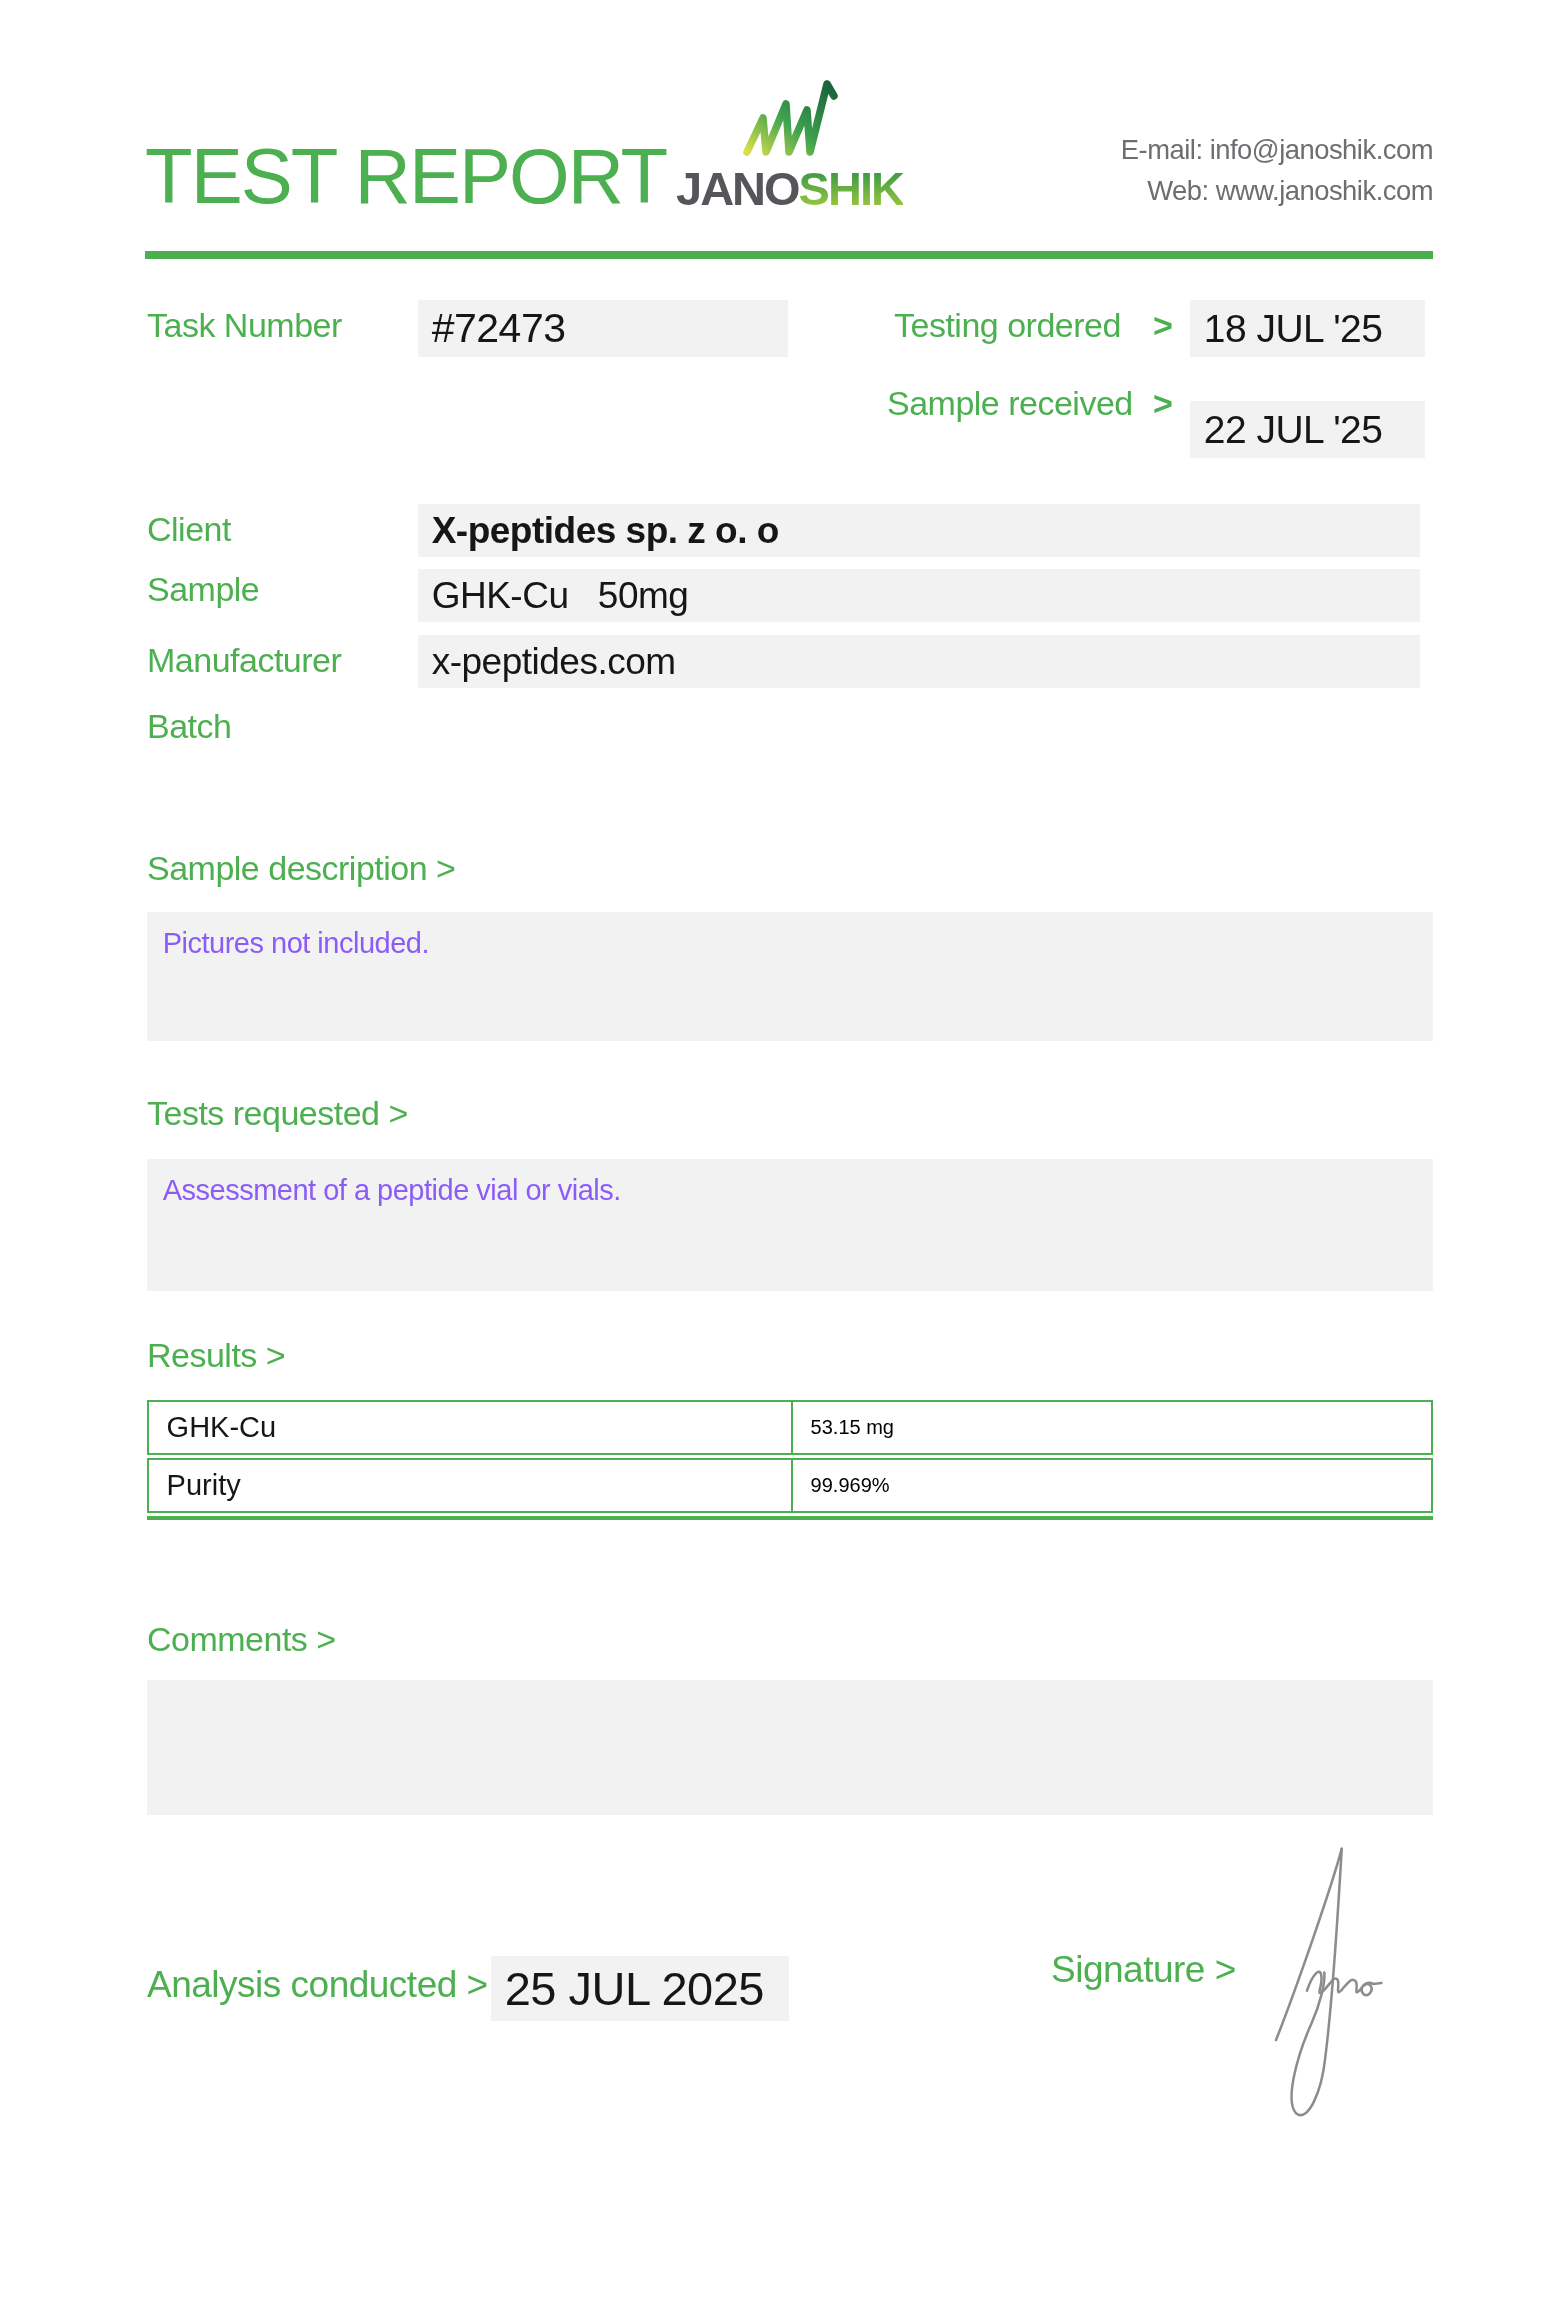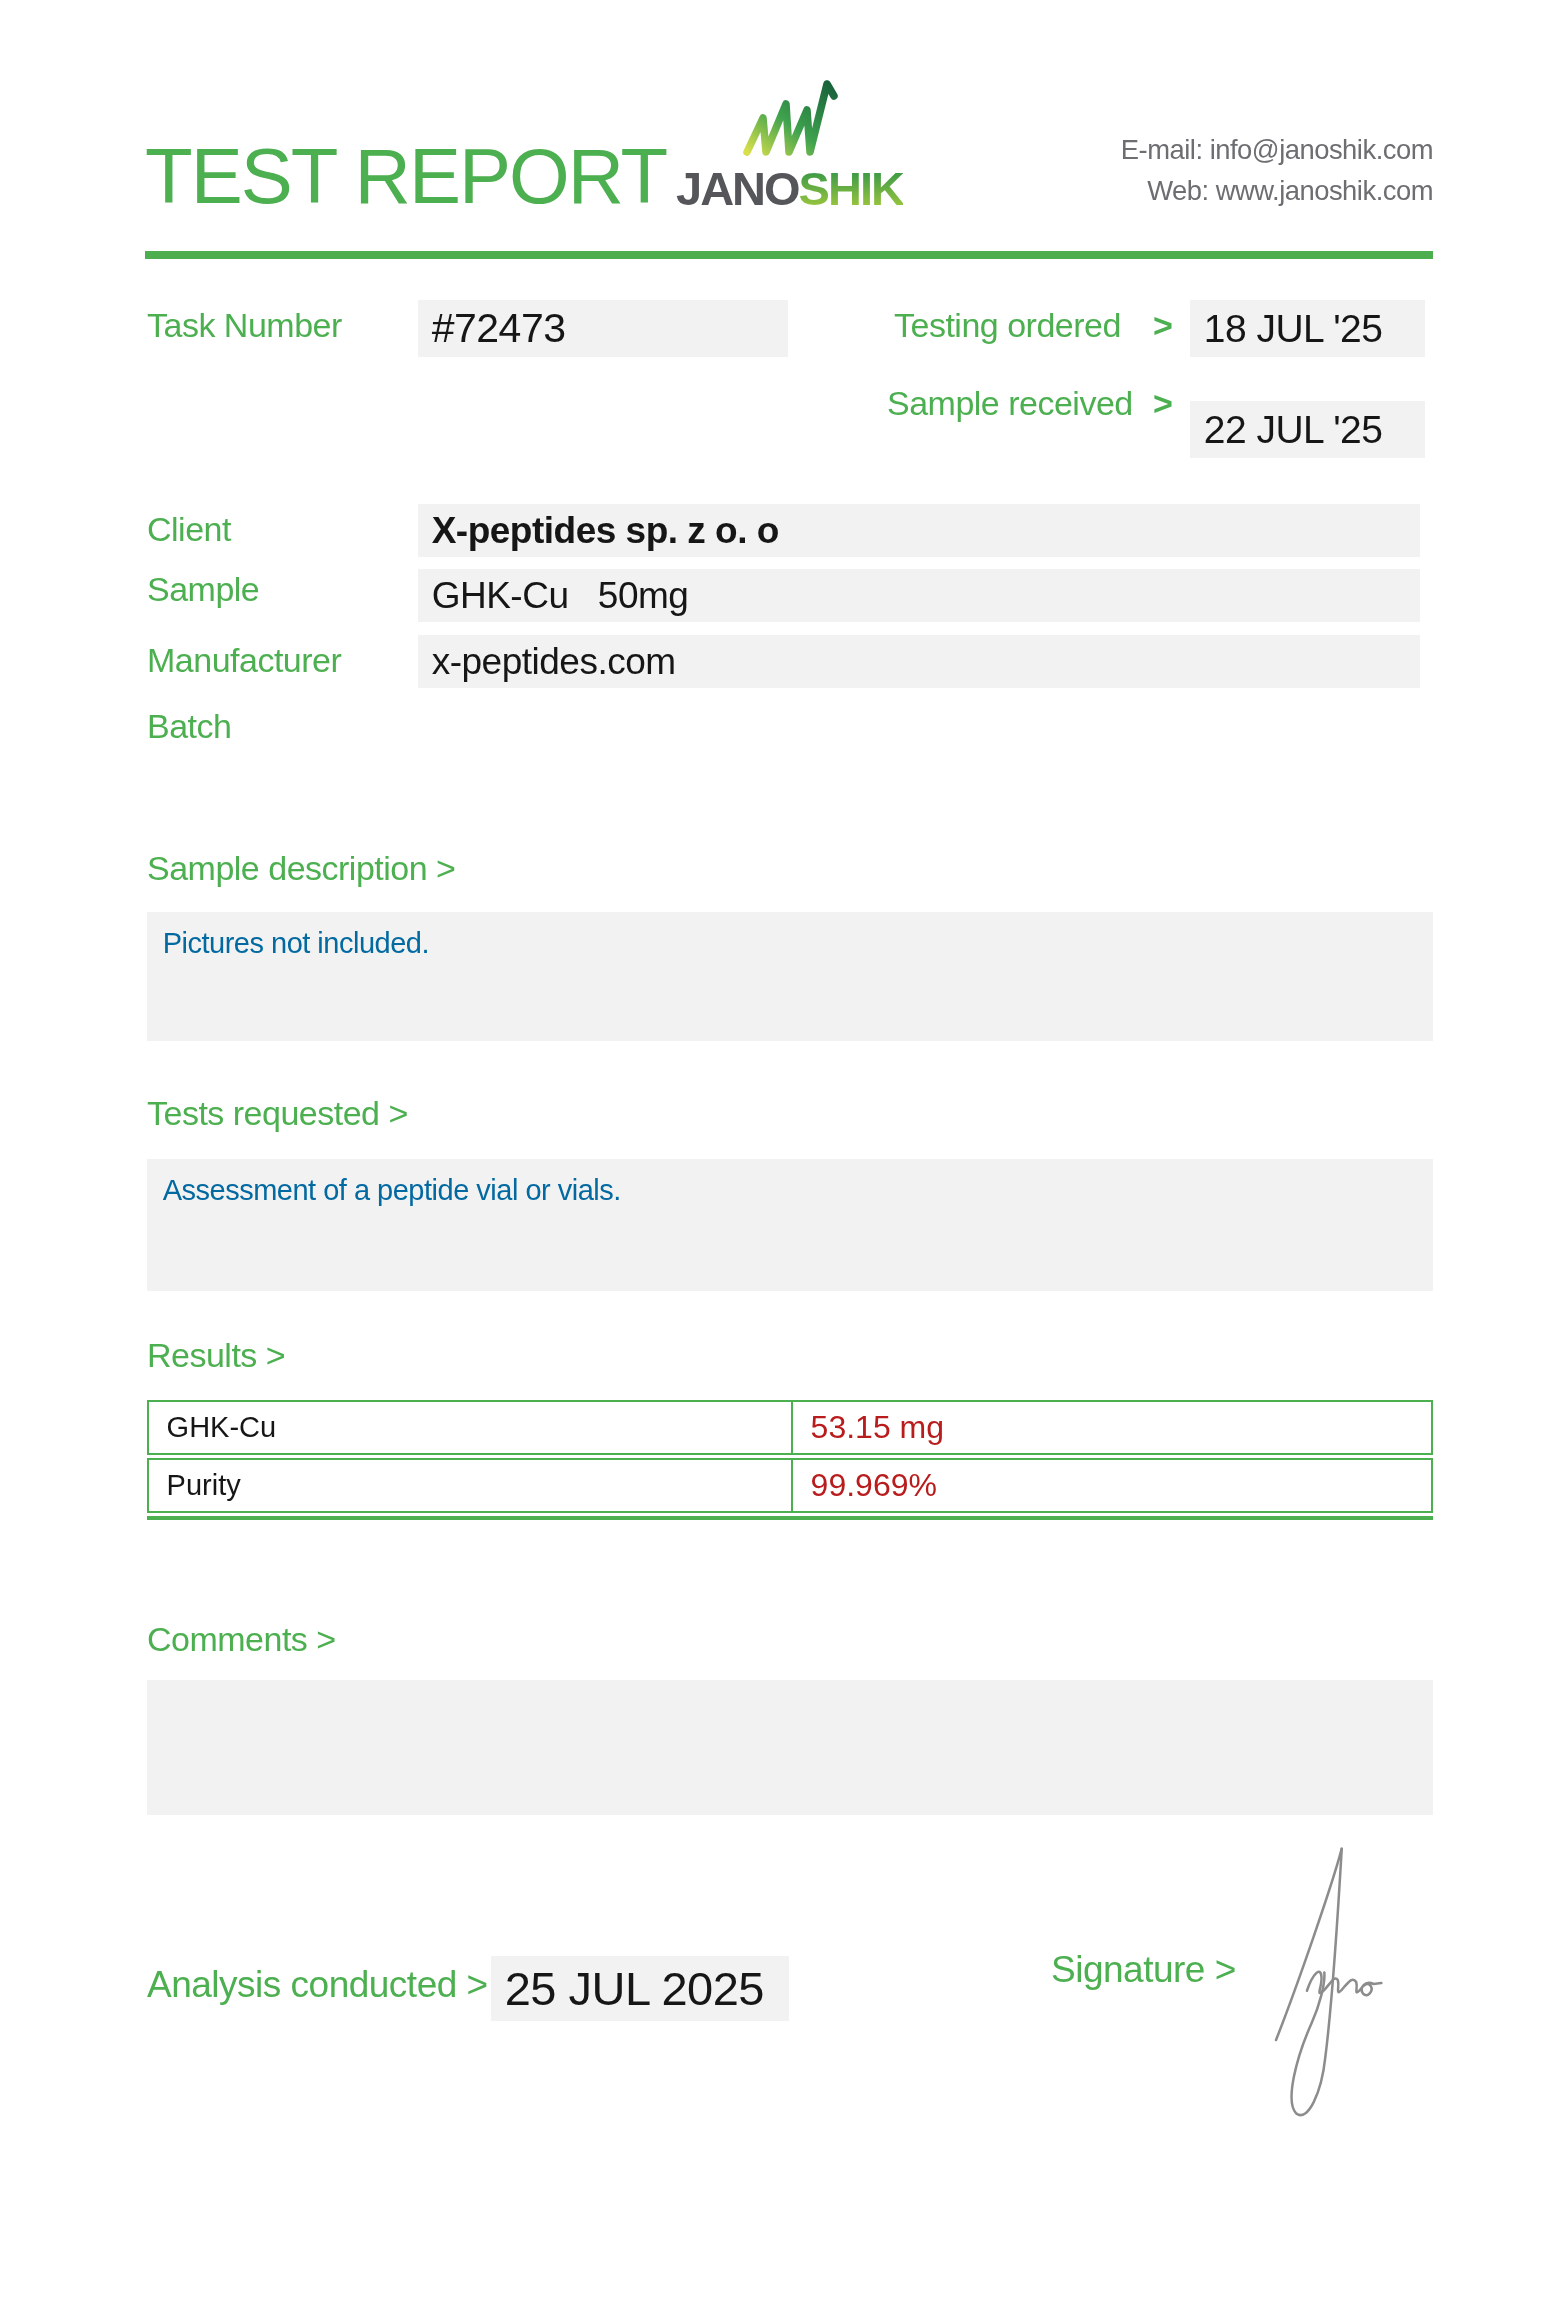--- a/index.html
+++ b/index.html
@@ -30,27 +30,27 @@
   .date-box { width:235px; height:57px; }
   .date-box .value { font-size:39px; line-height:57px; padding-left:13.7px; display:block; }
   .arrow { position:absolute; font-size:34px; line-height:43px; color:#4caf50; font-weight:bold; }
 
   
   .info-box { left:418px; width:1002px; height:53px; }
   .info-box .value { font-size:37px; line-height:53px; padding-left:13.7px; display:block; }
 
   
   .content-box { left:147px; width:1286px; }
-  .content-box .body-text { display:block; padding:11.8px 0 0 15.7px; font-size:29px; line-height:39px; color:#0369a1; letter-spacing:-0.5px; }
+  .content-box .body-text { display:block; padding:11.8px 0 0 15.7px; font-size:29px; line-height:39px; color:#8b5cf6; letter-spacing:-0.5px; }
 
   
   .results-table { position:absolute; left:147px; top:1400px; width:1286px; display:flex; flex-direction:column; gap:2.9px; }
   .result-row { display:flex; border:2.9px solid #4caf50; background:#fff; }
   .cell-name  { width:644px; border-right:2.9px solid #4caf50; font-size:29px; line-height:51px; padding-left:17.6px; color:#161616; }
-  .cell-value { flex:1; font-size:32px; line-height:51px; padding-left:17.6px; color:#b91c1c; }
+  .cell-value { flex:1; font-size:20px; line-height:51px; padding-left:17.6px; color:#000000; }
   .row-tall .cell-name, .row-tall .cell-value { line-height:69px; }
 
   
   .analysis-label { position:absolute; left:147px; top:1962px; font-size:37px; line-height:45px; color:#4caf50; letter-spacing:-0.5px; }
   .analysis-box { left:491px; top:1956px; width:298px; height:65px; }
   .analysis-box .value { font-size:47px; line-height:65px; padding-left:13.7px; display:block; }
   .signature-label { position:absolute; left:1051px; top:1947px; font-size:37px; line-height:45px; color:#4caf50; letter-spacing:-0.5px; }
   .signature { position:absolute; left:1253px; top:1839px; width:133px; height:290px; }
 </style>
 </head>

